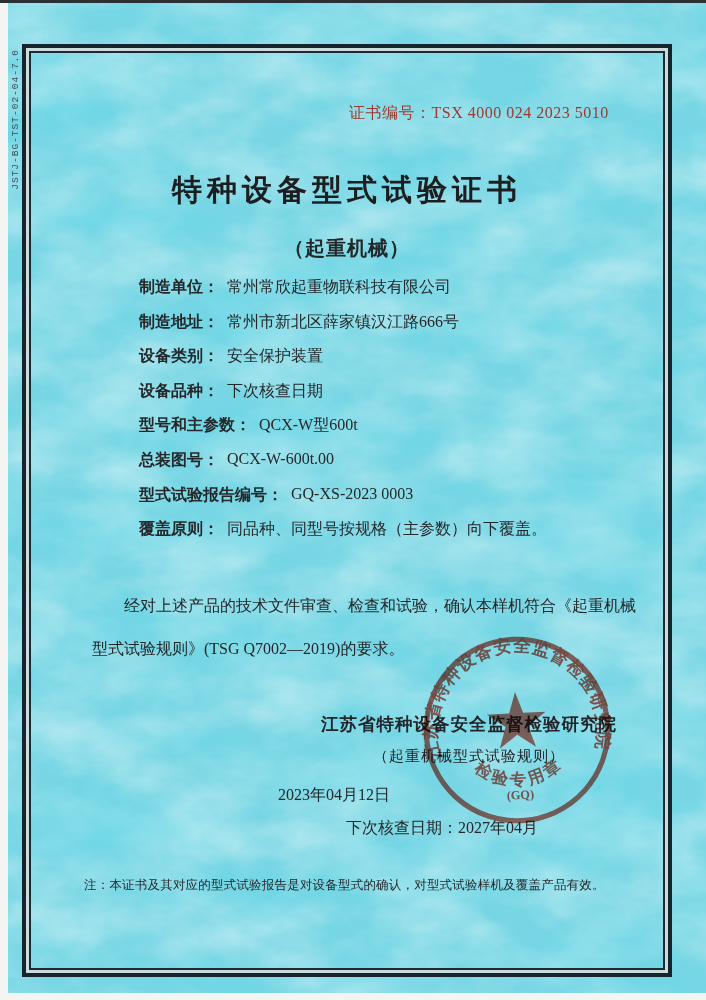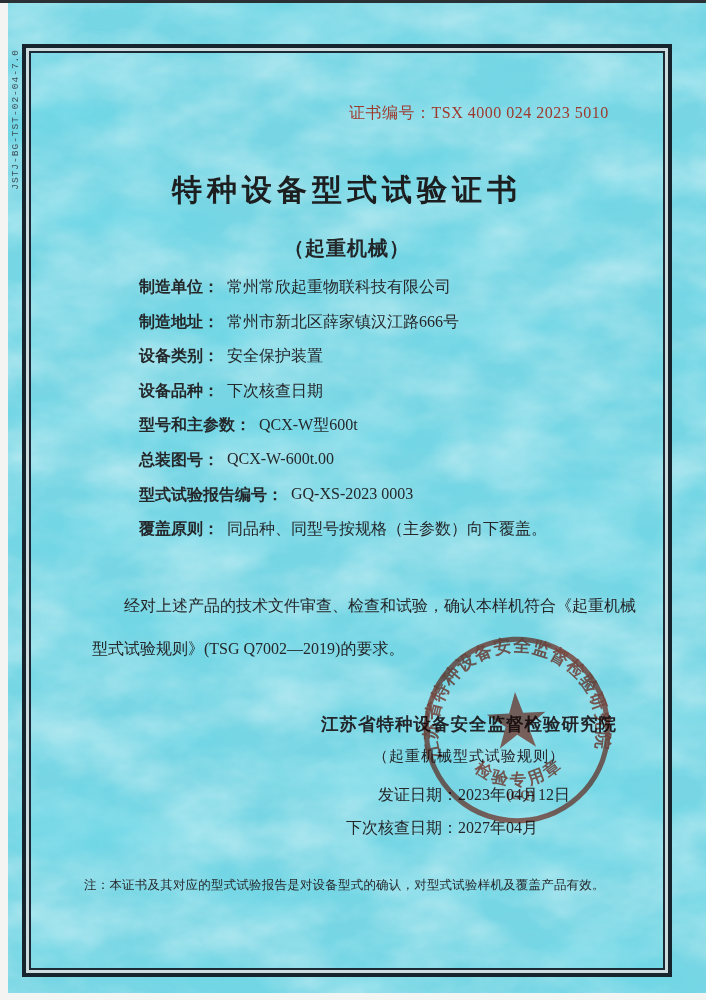--- a/index.html
+++ b/index.html
@@ -131,21 +131,20 @@
 
     <div class="statement">经对上述产品的技术文件审查、检查和试验，确认本样机符合《起重机械型式试验规则》(TSG Q7002—2019)的要求。</div>
 
     <div class="issuer">
       <div class="name">江苏省特种设备安全监督检验研究院</div>
       <div class="seal-note">（起重机械型式试验规则）</div>
     </div>
 
     <div class="dates">
       <div class="date-line">
-        <span class="dlab">发证日期：</span>
         <span class="dval">2023年04月12日</span>
       </div>
       <div class="date-line">
         <span class="dlab">下次核查日期：</span>
         <span class="dval">2027年04月</span>
       </div>
     </div>
 
     <div class="footnote">注：本证书及其对应的型式试验报告是对设备型式的确认，对型式试验样机及覆盖产品有效。</div>
 

